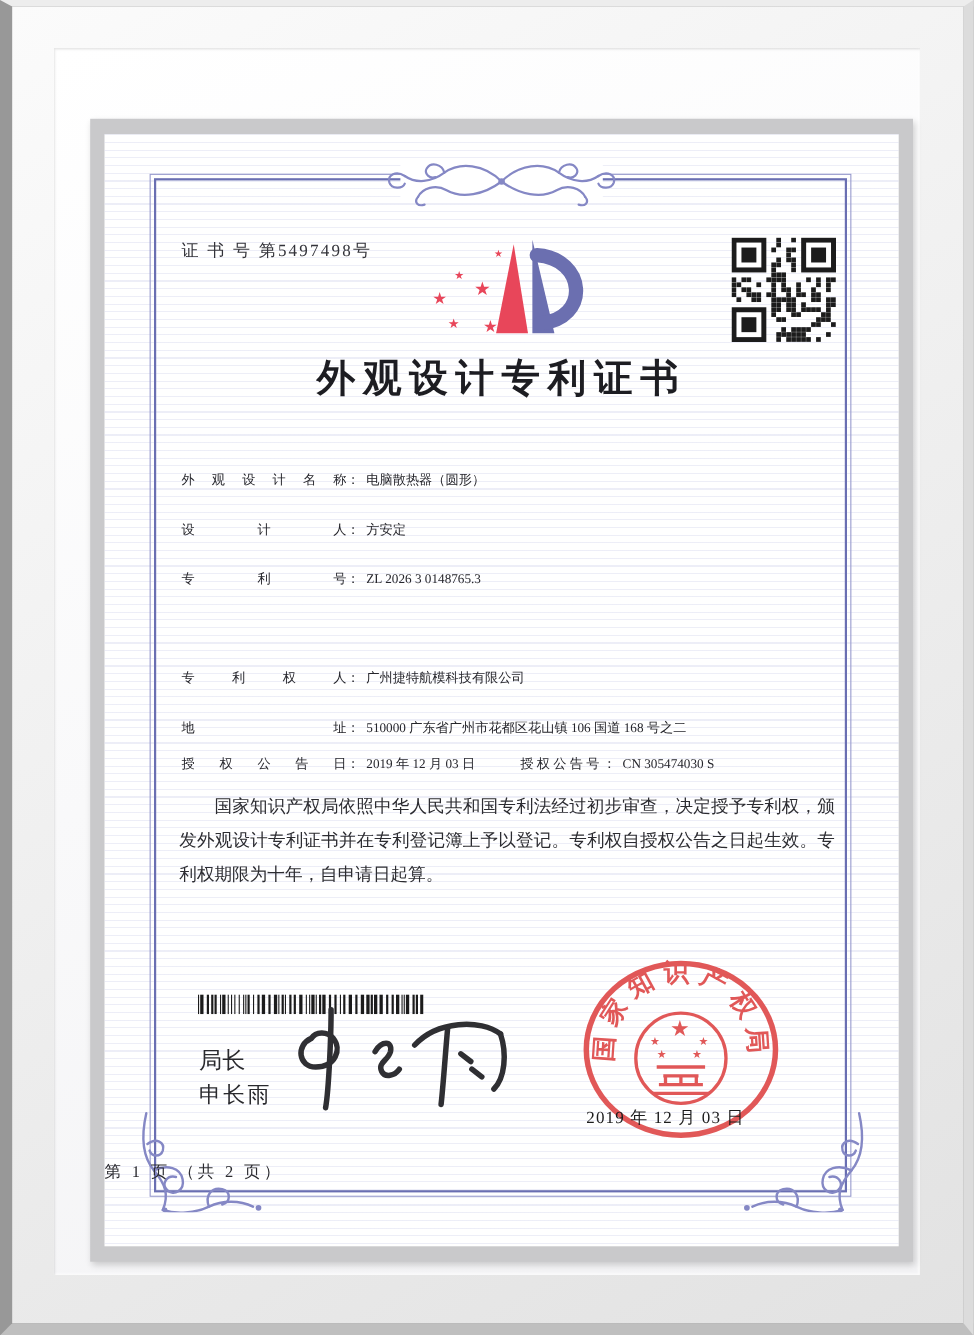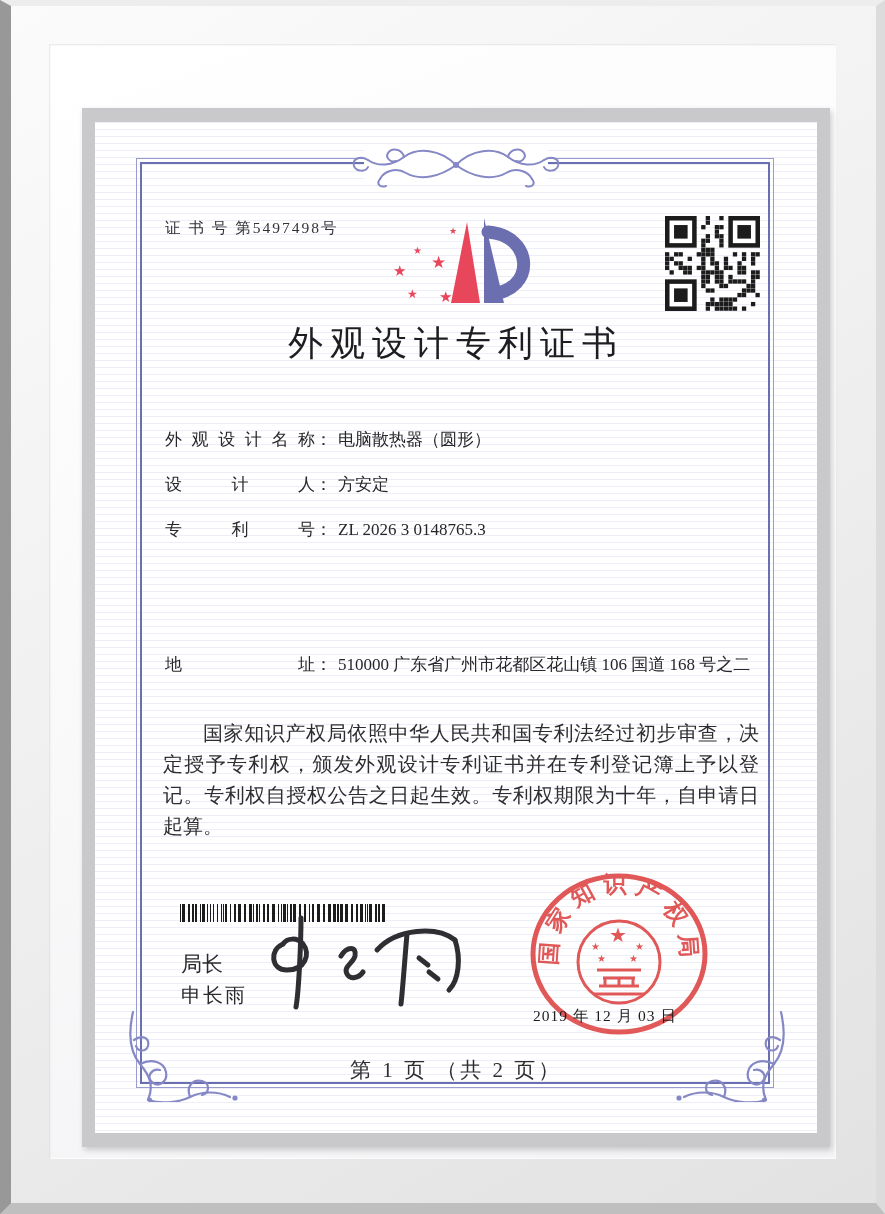--- a/index.html
+++ b/index.html
@@ -30,50 +30,50 @@
   .ornament-top{position:absolute;left:50%;top:18px;transform:translateX(-50%);}
   .flourish-bl{position:absolute;left:28px;top:888px;}
   .flourish-br{position:absolute;left:574px;top:888px;transform:scaleX(-1);}
 
   
   .cert-no{position:absolute;left:70px;top:96px;font-size:15.5px;
     letter-spacing:2px;color:#33333a;}
   .logo{position:absolute;left:288px;top:84px;}
   .qr{position:absolute;left:570px;top:94px;}
   .title{position:absolute;left:0;top:198px;width:100%;text-align:center;
-    font-size:35px;font-weight:normal;letter-spacing:7px;color:#1d1d22;}
-
-  
-  .field-row{position:absolute;left:70px;width:600px;font-size:17px;
+    font-size:35px;font-weight:bold;letter-spacing:7px;color:#1d1d22;}
+
+  
+  .field-row{position:absolute;left:70px;width:600px;font-size:12px;
     color:#26262c;white-space:nowrap;}
   .field-label{display:inline-block;width:150px;text-align:justify;
     text-align-last:justify;vertical-align:bottom;}
   .field-colon{display:inline-block;}
   .field-value{margin-left:6px;}
   .grant-group{display:inline-block;width:305px;white-space:nowrap;}
 
   
   .body-text{position:absolute;left:68px;top:596px;width:596px;
-    font-size:20px;line-height:31px;color:#2c2c31;text-align:justify;}
+    font-size:16px;line-height:31px;color:#2c2c31;text-align:justify;}
   .body-text p{margin:0;text-indent:2em;}
 
   
   .barcode{position:absolute;left:85px;top:782px;}
   .signer-title{position:absolute;left:86px;top:828px;font-size:21px;color:#2a2a2e;}
   .signer-name{position:absolute;left:86px;top:860px;font-size:20px;color:#2a2a2e;letter-spacing:2px;}
   .signature{position:absolute;left:160px;top:788px;}
 
   
   .seal{position:absolute;left:418px;top:748px;}
   .seal-date{position:absolute;left:438px;top:884px;font-size:15.5px;
     color:#1c1c1c;letter-spacing:1px;z-index:4;}
 
   
-  .page-number{position:absolute;left:0;top:934px;width:100%;text-align:center;
-    font-size:21px;letter-spacing:3px;color:#2c2c31;}
+  .page-number{position:absolute;left:0;top:934px;width:100%;text-align:left;
+    font-size:15px;letter-spacing:3px;color:#2c2c31;}
   .back-note{position:absolute;left:0;top:982px;width:100%;text-align:center;
     font-size:16px;letter-spacing:3px;color:#2c2c31;}
 </style>
 </head>
 <body>
 
 <div class="frame">
   <div class="frame-lip"></div>
   <div class="mat">
     <div class="paper">
@@ -267,24 +267,35 @@
 
       <div class="field-row" style="top:306px">
         <span class="field-label">外观设计名称</span><span class="field-colon">：</span><span class="field-value">电脑散热器（圆形）</span>
       </div>
       <div class="field-row" style="top:351px">
         <span class="field-label">设计人</span><span class="field-colon">：</span><span class="field-value">方安定</span>
       </div>
       <div class="field-row" style="top:396px">
         <span class="field-label">专利号</span><span class="field-colon">：</span><span class="field-value">ZL 2026 3 0148765.3</span>
       </div>
+      <div class="field-row" style="top:486px">
+        <span class="field-label">专利权人</span><span class="field-colon">：</span><span class="field-value">广州捷特航模科技有限公司</span>
+      </div>
       <div class="field-row" style="top:531px">
         <span class="field-label">地址</span><span class="field-colon">：</span><span class="field-value">510000 广东省广州市花都区花山镇 106 国道 168 号之二</span>
       </div>
 
+      <div class="field-row" style="top:564px">
+        <span class="grant-group">
+          <span class="field-label">授权公告日</span><span class="field-colon">：</span><span class="field-value">2019 年 12 月 03 日</span>
+        </span>
+        <span>
+          <span class="field-label" style="width:auto;letter-spacing:3px">授权公告号</span><span class="field-colon">：</span><span class="field-value">CN 305474030 S</span>
+        </span>
+      </div>
 
       <div class="body-text">
         <p>国家知识产权局依照中华人民共和国专利法经过初步审查，决定授予专利权，颁发外观设计专利证书并在专利登记簿上予以登记。专利权自授权公告之日起生效。专利权期限为十年，自申请日起算。</p>
       </div>
 
       <svg class="barcode" id="barcode" width="205" height="18" viewBox="0 0 205 18">
           <rect x="0" y="0" width="1" height="18" fill="#1c1c1c"></rect>
           <rect x="2" y="0" width="3" height="18" fill="#1c1c1c"></rect>
           <rect x="8" y="0" width="2" height="18" fill="#1c1c1c"></rect>
           <rect x="12" y="0" width="2" height="18" fill="#1c1c1c"></rect>

